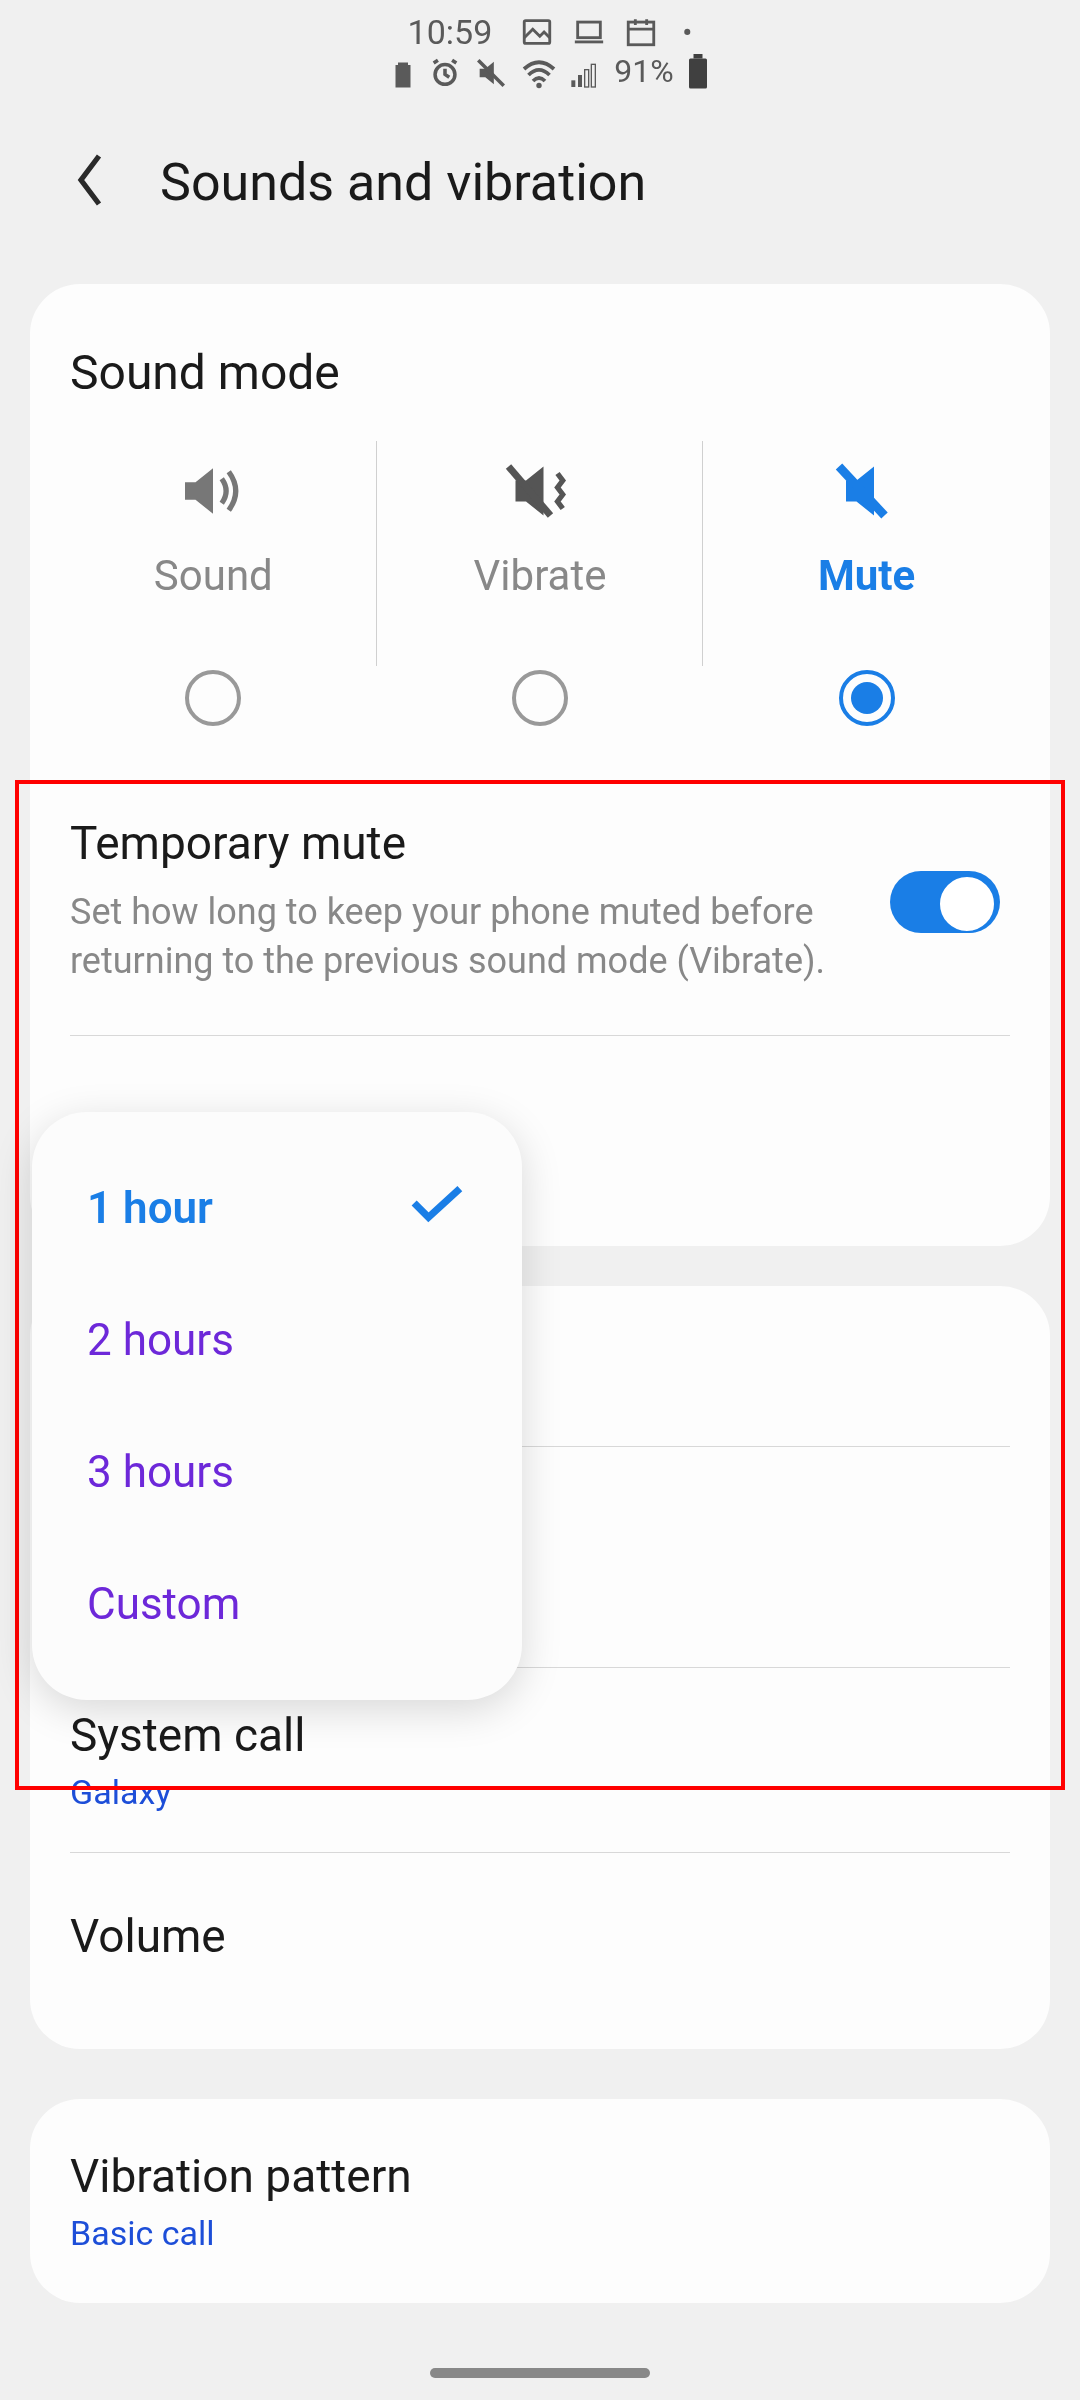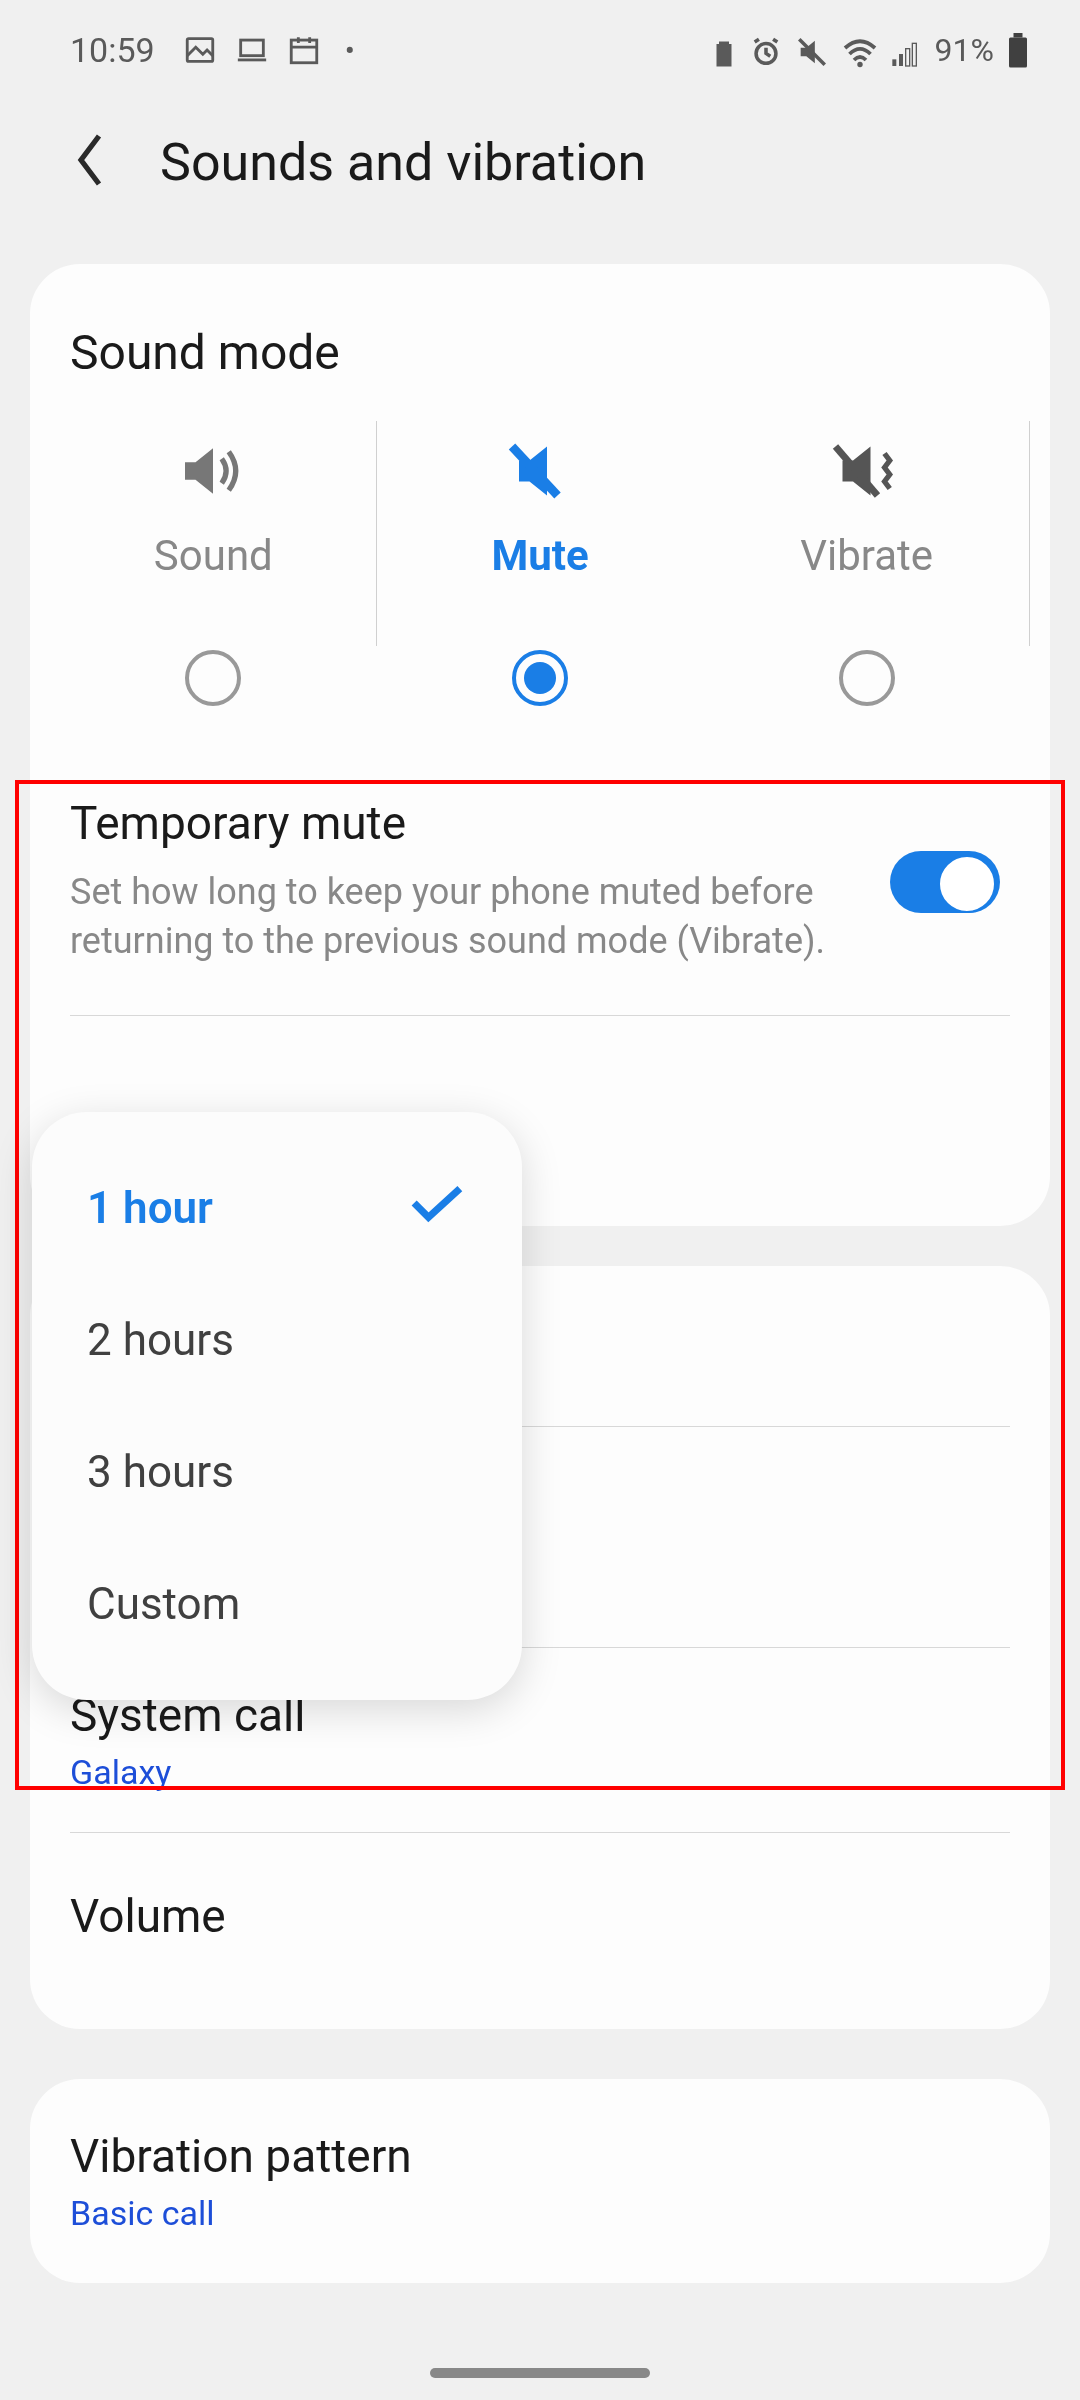--- a/index.html
+++ b/index.html
@@ -9,23 +9,24 @@
       background: #f0f0f0;
       font-family: -apple-system, BlinkMacSystemFont, 'Segoe UI', Roboto, sans-serif;
       position: relative;
       overflow: hidden;
     }
     
     .status-bar {
       display: flex;
       justify-content: space-between;
       align-items: center;
-      padding: 30px 50px 20px 70px;
+      padding: 12px 50px 20px 70px;
       font-size: 32px;
       color: #5a5a5a;
+      flex-direction: column;
     }
     .status-left { display: flex; align-items: center; gap: 18px; }
     .status-right { display: flex; align-items: flex-end; gap: 12px; }
     .status-time { font-size: 34px; color: #5a5a5a; font-weight: 400; margin-right: 10px;}
     .sicon { display:inline-flex; }
     .dot { font-size: 30px; margin-left: 6px; }
     .batt-text { font-size: 32px; }
     
     .header {
       display: flex;
@@ -127,21 +128,21 @@
       background: #fcfcfc;
       border-radius: 55px;
       box-shadow: 0 10px 40px rgba(0,0,0,0.15);
       z-index: 10;
       padding: 30px 0;
     }
     .popup-item {
       display:flex; align-items:center; justify-content:space-between;
       padding: 40px 55px;
       font-size: 44px;
-      color: #404040;
+      color: #6d28d9;
     }
     .popup-item.selected { color: #1a7ee6; font-weight: 600;}
     .check { width: 60px; height: 40px; }
     
     .list-row {
       padding: 40px 40px;
     }
     .row-title { font-size: 46px; color:#1a1a1a; }
     .row-sub { font-size: 34px; color:#1d4ed8; margin-top: 10px;}
     .row-divider { height:1px; background:#d8d8d8; margin: 0 40px;}
@@ -239,42 +240,42 @@
       <span class="mode-icon">
         <svg width="70" height="60" viewBox="0 0 40 34">
             <path d="M4 12 L10 12 L20 4 L20 30 L10 22 L4 22 Z" fill="#777"></path>
             <path d="M25 10 Q30 17 25 24 M29 6 Q37 17 29 28" fill="none" stroke="#777" stroke-width="3"></path>
           </svg>
       </span>
       <span class="mode-label">Sound</span>
       <span class="radio"></span>
       <div class="mode-divider"></div>
     </div>
-    <div class="mode-opt selected">
-      <span class="mode-icon">
-        <svg width="70" height="56" viewBox="0 0 40 32">
-            <path d="M8 10 L14 10 L24 2 L24 30 L14 22 L8 22 Z" fill="#1a7ee6"></path>
-            <path d="M4 2 L30 30" stroke="#1a7ee6" stroke-width="5"></path>
-          </svg>
-      </span>
-      <span class="mode-label">Mute</span>
-      <span class="radio"></span>
-    </div>
     <div class="mode-opt">
       <span class="mode-icon">
         <svg width="70" height="56" viewBox="0 0 40 32">
             <path d="M6 10 L12 10 L22 2 L22 30 L12 22 L6 22 Z" fill="#555"></path>
             <path d="M2 2 L26 30" stroke="#555" stroke-width="4"></path>
             <path d="M30 6 L33 10 L30 14 L33 18 L30 22 L33 26" fill="none" stroke="#555" stroke-width="3"></path>
           </svg>
       </span>
       <span class="mode-label">Vibrate</span>
       <span class="radio"></span>
       <div class="mode-divider"></div>
     </div>
+    <div class="mode-opt selected">
+      <span class="mode-icon">
+        <svg width="70" height="56" viewBox="0 0 40 32">
+            <path d="M8 10 L14 10 L24 2 L24 30 L14 22 L8 22 Z" fill="#1a7ee6"></path>
+            <path d="M4 2 L30 30" stroke="#1a7ee6" stroke-width="5"></path>
+          </svg>
+      </span>
+      <span class="mode-label">Mute</span>
+      <span class="radio"></span>
+    </div>
   </div>
 
   <div class="subsection" style="margin-top:30px;">
     <div class="sub-title">Temporary mute</div>
     <div class="sub-desc">Set how long to keep your phone muted before returning to the previous sound mode (Vibrate).</div>
     <div class="toggle"></div>
   </div>
   <div class="thin-divider"></div>
   <div style="height:150px"></div>
 </div>

